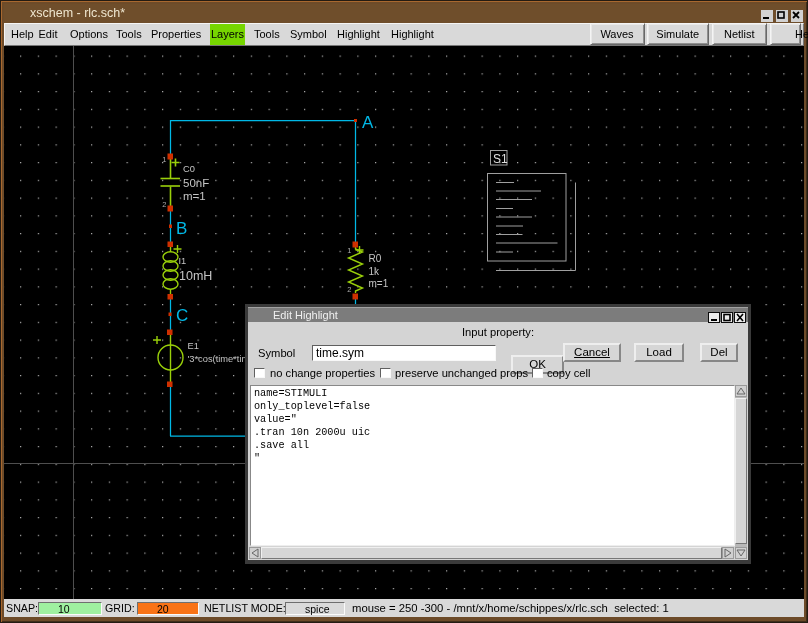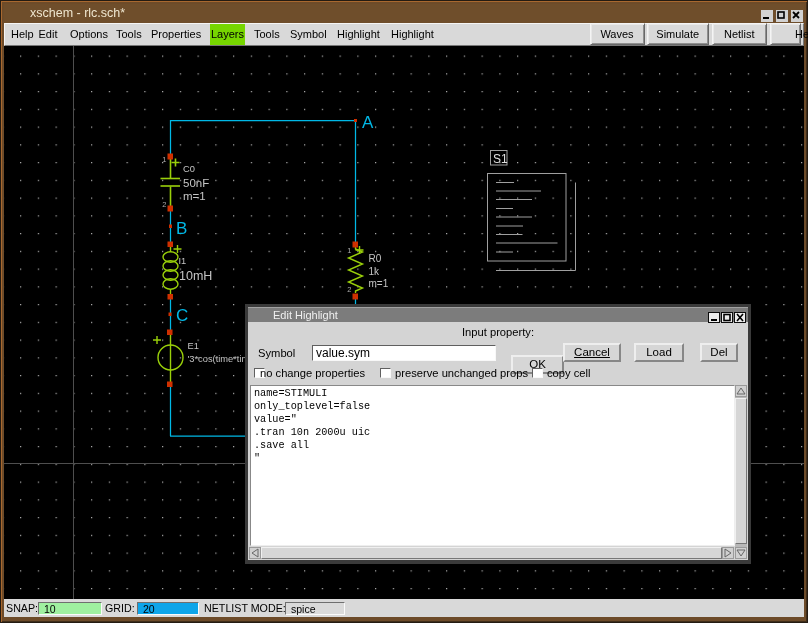--- a/index.html
+++ b/index.html
@@ -19,21 +19,21 @@
   .mi{position:absolute;top:0;height:21px;line-height:21px;font-size:11px;color:#000;}
   .mbtn{position:absolute;top:-1px;height:21.5px;line-height:21px;font-size:11px;color:#000;
     background:#d9d9d9;text-align:center;box-sizing:border-box;
     border-top:1px solid #f4f4f4;border-left:1px solid #f4f4f4;
     border-bottom:1px solid #686868;border-right:1px solid #686868;
     box-shadow:inset 1px 1px 0 #e8e8e8, inset -1px -1px 0 #8f8f8f;}
   #canvas{left:4px;top:46px;width:800px;height:553px;background:#000;}
   
   #status{left:4px;top:599px;width:800px;height:18px;background:#d9d9d9;font-size:11px;color:#000;}
   .sfield{position:absolute;top:2.5px;height:13.5px;line-height:13px;font-size:10.5px;
-    box-sizing:border-box;padding-left:5px;
+    box-sizing:border-box;padding-left:19px;
     border-top:1px solid #6f6f6f;border-left:1px solid #6f6f6f;
     border-bottom:1px solid #fafafa;border-right:1px solid #fafafa;}
   .slabel{position:absolute;top:0;height:18px;line-height:18px;font-size:10.7px;}
   
   #dialog{left:245px;top:304px;width:506px;height:260px;background:#d4d4d4;box-sizing:border-box;
     border:3px solid #3a3a3a;border-bottom-width:4px;}
   #dtitle{left:0;top:0;width:500px;height:15px;background:#7c7c7c;
     border-top:1px solid #a2a2a2;box-sizing:border-box;
     color:#f0f0f0;font-size:11px;font-weight:normal;line-height:14px;}
   .dtbtn{top:4px;width:12px;height:11px;background:#ececec;border:1px solid #0c0c0c;box-sizing:border-box;}
@@ -227,27 +227,27 @@
         </svg>
       </div>
     <div class="abs dtbtn" style="left:486px;">
         <svg width="10" height="9" style="position:absolute;left:0;top:0">
           <path d="M2 1 L8 8 M8 1 L2 8" stroke="#000" stroke-width="1.6"></path>
         </svg>
       </div>
   </div>
   <div class="dlg-txt" style="left:0;width:500px;top:19px;text-align:center;">Input property:</div>
   <div class="dlg-txt" style="left:10px;top:40px;">Symbol</div>
-  <div class="entry" style="left:64px;top:38px;width:184px;height:16px;line-height:14px;">value.sym</div>
+  <div class="entry" style="left:64px;top:38px;width:184px;height:16px;line-height:14px;">time.sym</div>
   <div class="dbtn" style="left:263px;top:48px;width:53px;height:19px;line-height:15px;">OK</div>
   <div class="dbtn" style="left:315px;top:36px;width:58px;height:19px;line-height:15px;text-decoration:underline;">Cancel</div>
   <div class="dbtn" style="left:386px;top:36px;width:50px;height:19px;line-height:15px;">Load</div>
   <div class="dbtn" style="left:452px;top:36px;width:38px;height:19px;line-height:15px;">Del</div>
   <div class="cb" style="left:6px;top:61px;"></div>
-  <div class="dlg-txt" style="left:12px;top:60px;">no change properties</div>
+  <div class="dlg-txt" style="left:22px;top:60px;">no change properties</div>
   <div class="cb" style="left:132px;top:61px;"></div>
   <div class="dlg-txt" style="left:147px;top:60px;">preserve unchanged props</div>
   <div class="cb" style="left:284px;top:61px;"></div>
   <div class="dlg-txt" style="left:299px;top:60px;">copy cell</div>
   <div class="abs" id="dtext">name=STIMULI
 only_toplevel=false
 value="
 .tran 10n 2000u uic
 .save all
 "</div>
@@ -278,16 +278,17 @@
           <path d="M8 5 L2 1 L2 9 Z" fill="#d0d0d0" stroke="#666" stroke-width="1"></path>
         </svg>
       </div>
   </div>
 </div>
 
 <div class="abs" id="status">
   <div class="slabel" style="left:2px;">SNAP:</div>
   <div class="sfield" style="left:34px;width:64px;background:#9ff0a0;">10</div>
   <div class="slabel" style="left:101px;">GRID:</div>
-  <div class="sfield" style="left:133px;width:62px;background:#0ea5e9;">20</div>
+  <div class="sfield" style="left:133px;width:62px;background:#f97316;">20</div>
   <div class="slabel" style="left:200px;">NETLIST MODE:</div>
   <div class="sfield" style="left:281px;width:60px;background:#dadada;">spice</div>
+  <div class="slabel" style="left:348px;font-size:11.3px;">mouse = 250 -300 - /mnt/x/home/schippes/x/rlc.sch&nbsp; selected: 1</div>
 </div>
 
 </body></html>

